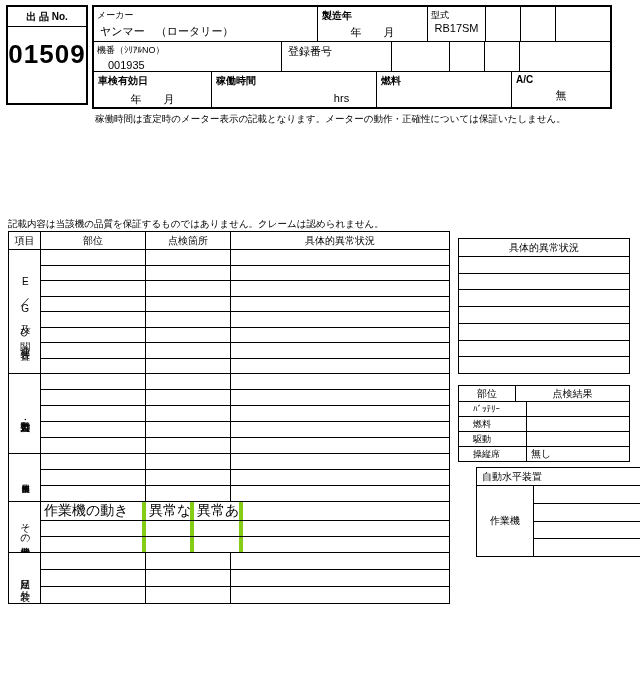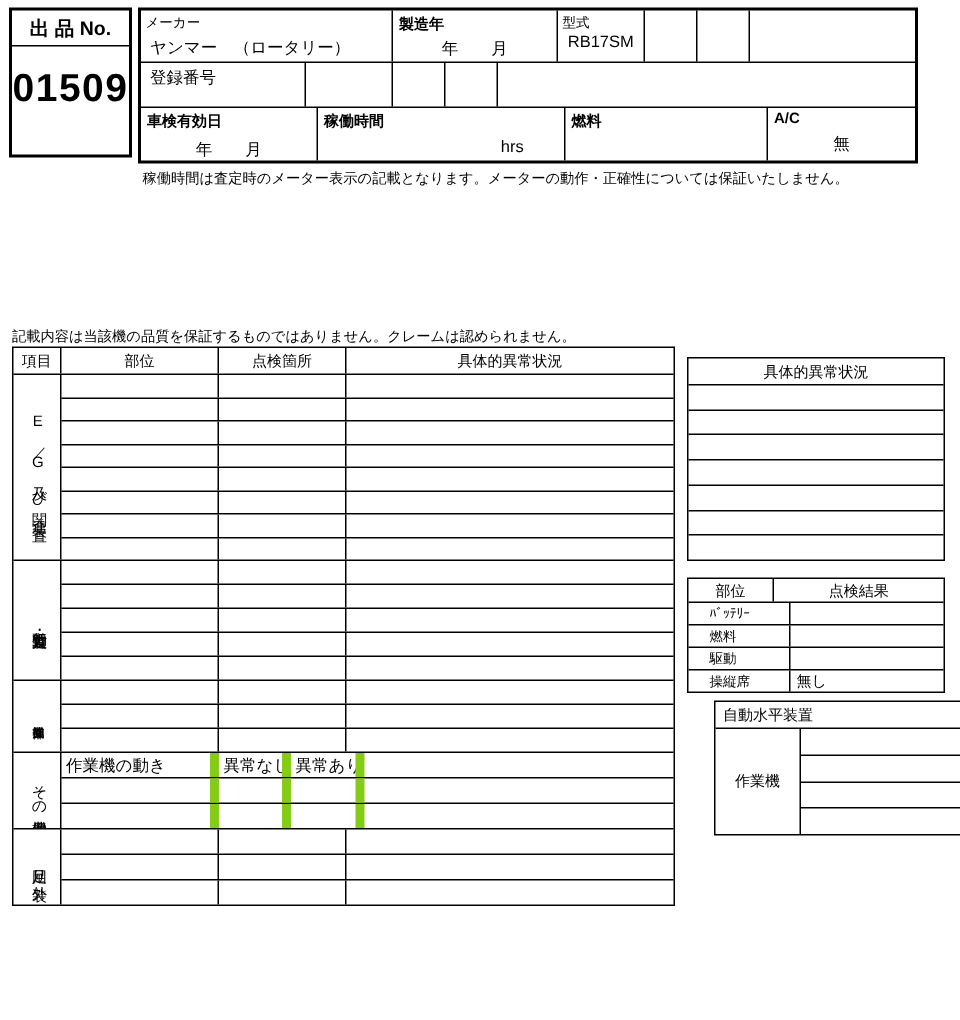--- a/index.html
+++ b/index.html
@@ -3,21 +3,21 @@
 <meta charset="utf-8">
 <style>
   html,body{margin:0;padding:0;}
   body{width:640px;height:680px;background:#fff;position:relative;overflow:hidden;
        font-family:"Liberation Sans","DejaVu Sans",sans-serif;color:#000;}
   *{box-sizing:border-box;}
   .abs{position:absolute;}
 
   
   .exhibit{border:2px solid #000;background:#fff;}
-  .exhibit-title{font-size:13px;font-weight:bold;text-align:center;padding:3px 0 2px;border-bottom:1px solid #000;white-space:nowrap;}
+  .exhibit-title{font-size:10px;font-weight:bold;text-align:center;padding:3px 0 2px;border-bottom:1px solid #000;white-space:nowrap;}
   .exhibit-no{font-size:26px;font-weight:bold;text-align:center;margin-top:12px;letter-spacing:1px;}
 
   
   .headtbl{border:2px solid #000;display:flex;flex-direction:column;}
   .hrow{display:flex;border-bottom:1px solid #000;}
   .hrow:last-child{border-bottom:none;flex:1;}
   .hcell{border-right:1px solid #000;overflow:hidden;position:relative;}
   .hcell:last-child{border-right:none;}
   .clabel{font-size:9px;padding:2px 3px 0;white-space:nowrap;}
   .clabel-b{font-size:10px;font-weight:bold;padding:2px 4px 0;white-space:nowrap;}
@@ -37,21 +37,21 @@
   .grp-label{width:32px;border-right:1px solid #000;display:flex;align-items:center;justify-content:center;overflow:hidden;}
   .vtext{writing-mode:vertical-rl;text-orientation:upright;font-size:10px;line-height:1.05;white-space:nowrap;}
   .vsp{letter-spacing:3px;}
   .vsm{font-size:8px;}
   .grp-rows{flex:1;display:flex;flex-direction:column;}
   .grow{flex:1;display:flex;border-bottom:1px solid #000;}
   .grow:last-child{border-bottom:none;}
   .cp{width:105px;border-right:1px solid #000;}
   .ck{width:85px;border-right:1px solid #000;}
   .cd{flex:1;}
-  .scell{border-right:6px solid #84cc16;font-size:11px;display:flex;align-items:center;padding-left:3px;white-space:nowrap;overflow:hidden;}
+  .scell{border-right:4px solid #84cc16;font-size:14px;display:flex;align-items:center;padding-left:3px;white-space:nowrap;overflow:hidden;}
   .scell-last{flex:1;font-size:11px;display:flex;align-items:center;padding-left:3px;white-space:nowrap;}
 
   
   .rbox{border:1px solid #000;display:flex;flex-direction:column;}
   .rbox-title{height:18px;border-bottom:1px solid #000;font-size:10px;display:flex;align-items:center;justify-content:center;white-space:nowrap;}
   .rbox-title-l{height:18px;border-bottom:1px solid #000;font-size:10px;display:flex;align-items:center;padding-left:5px;white-space:nowrap;}
   .rrow{flex:1;border-bottom:1px solid #000;display:flex;}
   .rrow:last-child{border-bottom:none;}
   .rp{width:57px;border-right:1px solid #000;font-size:9px;display:flex;align-items:center;padding-left:3px;white-space:nowrap;overflow:hidden;margin-left:11px;}
   .rr{flex:1;font-size:10px;display:flex;align-items:center;padding-left:4px;white-space:nowrap;}
@@ -68,37 +68,41 @@
 
 <div>
 
   <div class="exhibit abs" style="left:6px;top:5px;width:82px;height:100px">
     <div class="exhibit-title">出 品 No.</div>
     <div class="exhibit-no">01509</div>
   </div>
 
   <div class="headtbl abs" style="left:92px;top:5px;width:520px;height:104px">
     <div class="hrow" style="height:36px">
-      <div class="hcell" style="width:168px">
+      <div class="hcell" style="width:224px">
         <div class="clabel">メーカー</div>
         <div class="cvalue">ヤンマー　（ロータリー）</div>
       </div>
       <div class="hcell" style="width:110px">
         <div class="clabel-b">製造年</div>
         <div class="cvalue-c" style="margin-top:2px">年　　月</div>
       </div>
       <div class="hcell" style="width:58px">
         <div class="clabel">型式</div>
         <div class="cvalue-c">RB17SM</div>
       </div>
       <div class="hcell" style="width:35px"></div>
       <div class="hcell" style="width:35px"></div>
       <div class="hcell" style="flex:1"></div>
     </div>
     <div class="hrow" style="height:30px">
+      <div class="hcell" style="width:188px">
+        <div class="clabel">機番（ｼﾘｱﾙNO）</div>
+        <div class="cvalue" style="padding-left:14px">001935</div>
+      </div>
       <div class="hcell flexmid" style="width:110px">
         <div class="cvalue">登録番号</div>
       </div>
       <div class="hcell" style="width:58px"></div>
       <div class="hcell" style="width:35px"></div>
       <div class="hcell" style="width:35px"></div>
       <div class="hcell" style="flex:1"></div>
     </div>
     <div class="hrow">
       <div class="hcell" style="width:118px">

